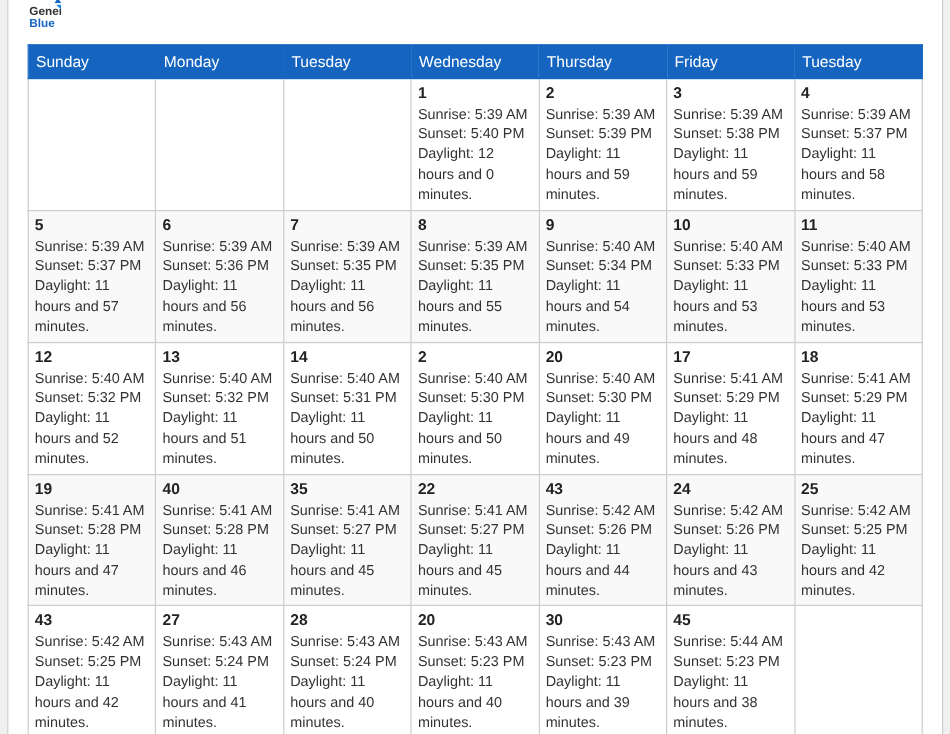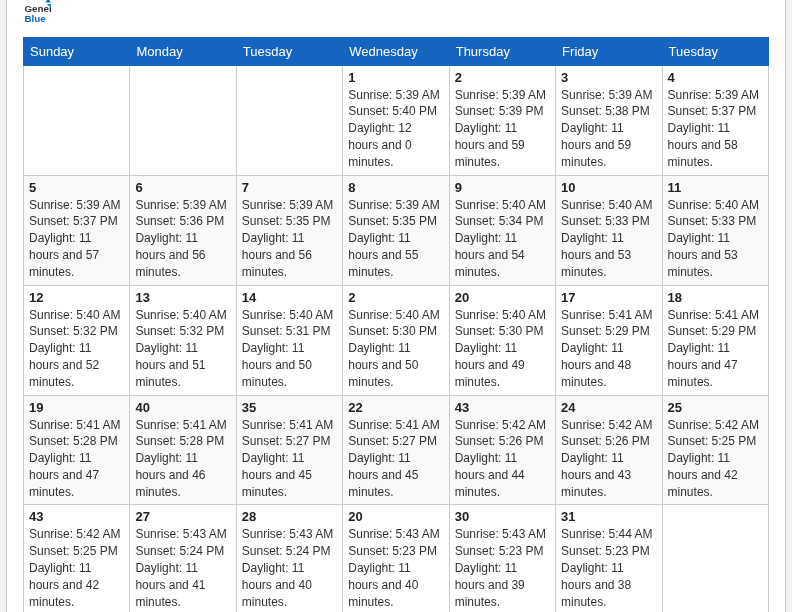--- a/index.html
+++ b/index.html
@@ -246,20 +246,20 @@
           </td>
           <td>
             <span class="day-number">20</span>
             <div class="day-info">Sunrise: 5:43 AM<br>Sunset: 5:23 PM<br>Daylight: 11 hours and 40 minutes.</div>
           </td>
           <td>
             <span class="day-number">30</span>
             <div class="day-info">Sunrise: 5:43 AM<br>Sunset: 5:23 PM<br>Daylight: 11 hours and 39 minutes.</div>
           </td>
           <td>
-            <span class="day-number">31</span>
+            <span class="day-number">45</span>
             <div class="day-info">Sunrise: 5:44 AM<br>Sunset: 5:23 PM<br>Daylight: 11 hours and 38 minutes.</div>
           </td>
           <td class="empty-cell"></td>
         </tr>
       </tbody>
   </table>
 </div>
 
 </body></html>

